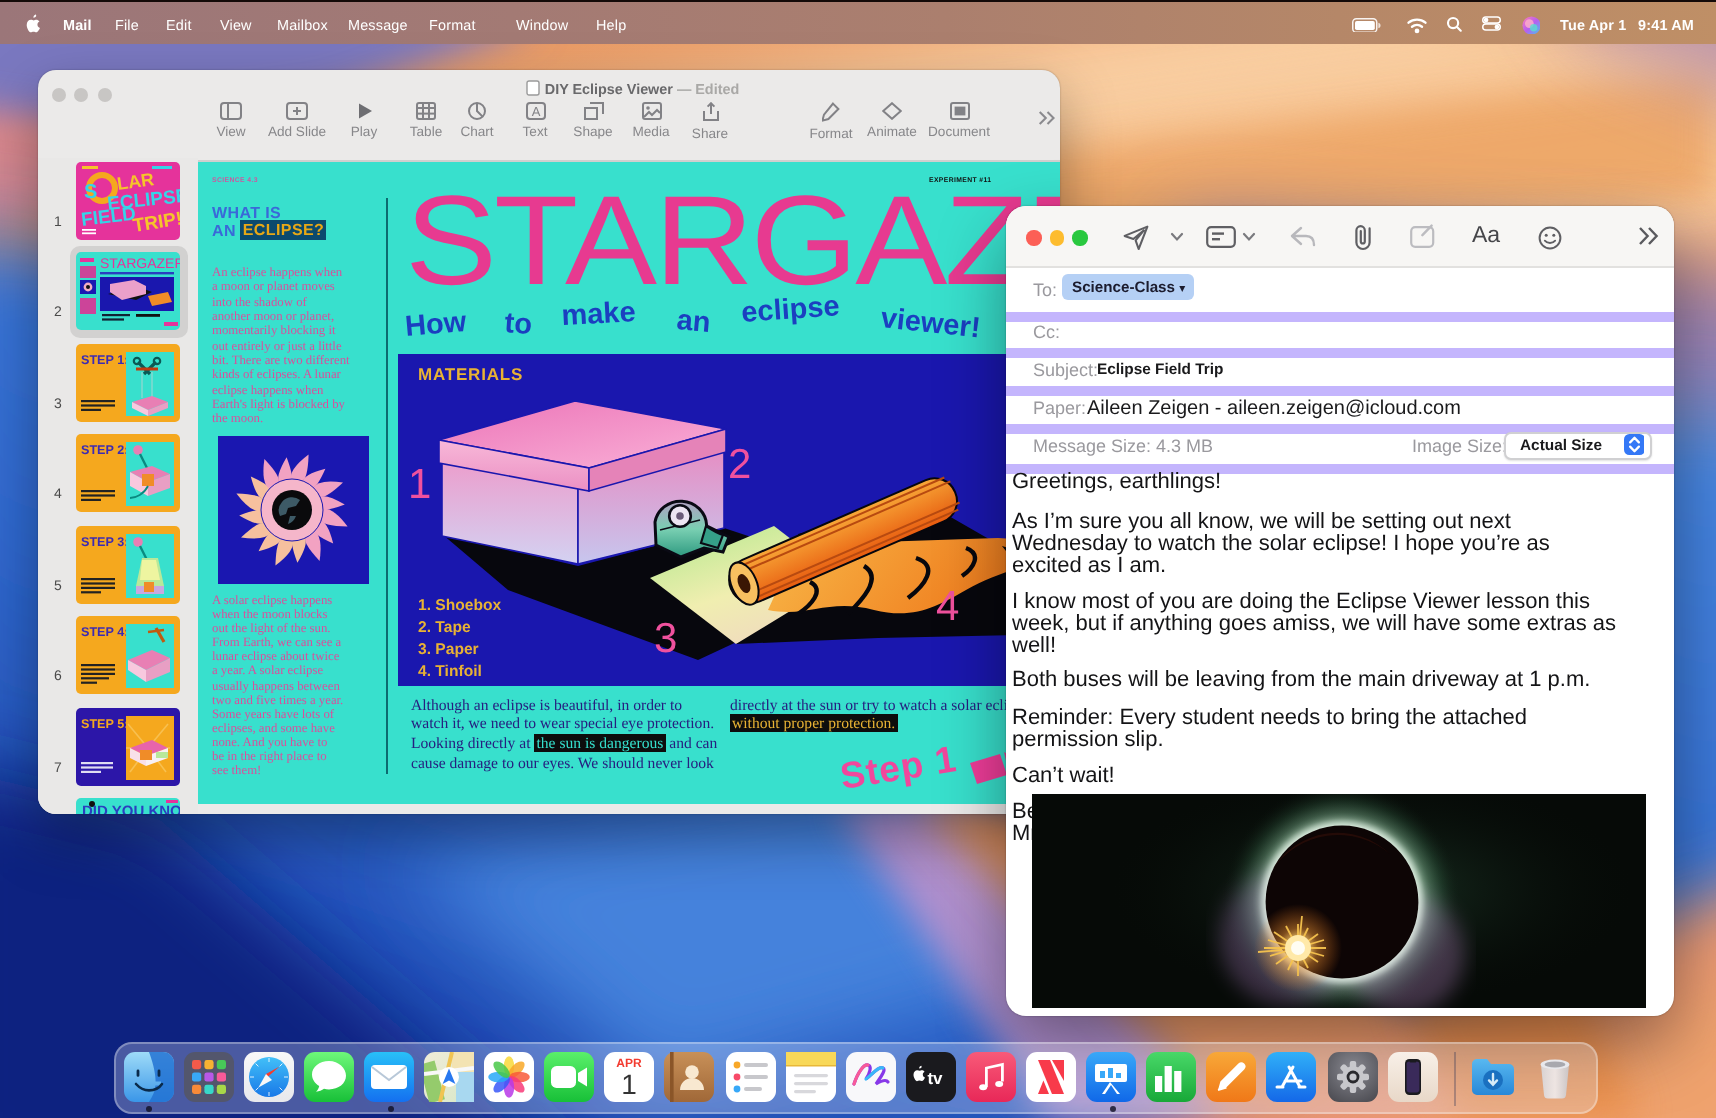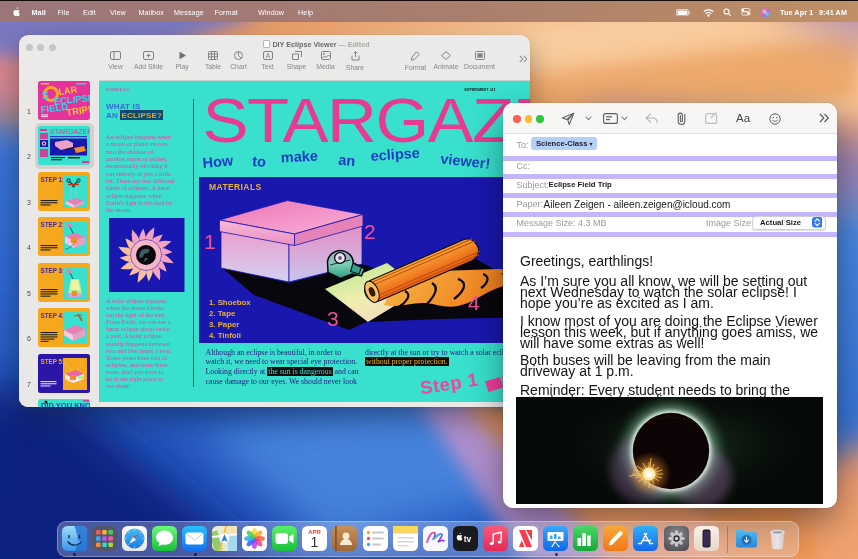--- a/index.html
+++ b/index.html
@@ -536,21 +536,21 @@
       <span class="abs mlabel" style="left:13.5px;top:6px">Message Size: 4.3 MB</span>
       <span class="abs mlabel" style="left:203px;top:6px">Image Size:</span>
       <span class="abs" style="left:249px;top:3.5px;width:72px;height:12.5px;background:#fff;border:0.5px solid #d0d0d2;border-radius:3.5px;box-shadow:0 0.5px 1px rgba(0,0,0,0.12);"></span>
       <span class="abs" style="left:257px;top:5.5px;color:#1a1a1c;font-weight:bold;font-size:7.7px;">Actual Size</span>
       <svg class="abs" style="left:308.5px;top:5px" width="10.5" height="10.5" viewBox="0 0 11 11">
           <rect width="11" height="11" rx="2.8" fill="#3478f6"></rect>
           <path d="M3.2 4.4L5.5 2l2.3 2.4M3.2 6.6L5.5 9l2.3-2.4" fill="none" stroke="#fff" stroke-width="1.2" stroke-linecap="round" stroke-linejoin="round"></path>
         </svg>
     </div>
   </div>
-  <div id="mbody" style="position:absolute;left:17px;top:132.5px;width:306px;font-size:14px;line-height:11px;color:#141416;margin-top:20px;">
+  <div id="mbody" style="position:absolute;left:3px;top:132.5px;width:306px;font-size:11px;line-height:11px;color:#141416;">
     <div>Greetings, earthlings!</div>
     <div style="margin-top:9.5px;">As I’m sure you all know, we will be setting out next Wednesday to watch the solar eclipse! I hope you’re as excited as I am.</div>
     <div style="margin-top:6.5px;">I know most of you are doing the Eclipse Viewer lesson this week, but if anything goes amiss, we will have some extras as well!</div>
     <div style="margin-top:6.5px;">Both buses will be leaving from the main driveway at 1 p.m.</div>
     <div style="margin-top:7.5px;">Reminder: Every student needs to bring the attached permission slip.</div>
     <div style="margin-top:7px;">Can’t wait!</div>
     <div style="margin-top:7.5px;">Best,<br>Mrs. Zeigen</div>
   </div>
   <svg id="mphoto" class="abs" style="left:12.5px;top:293.5px" width="307" height="107" viewBox="0 0 307 107">
     <defs>

